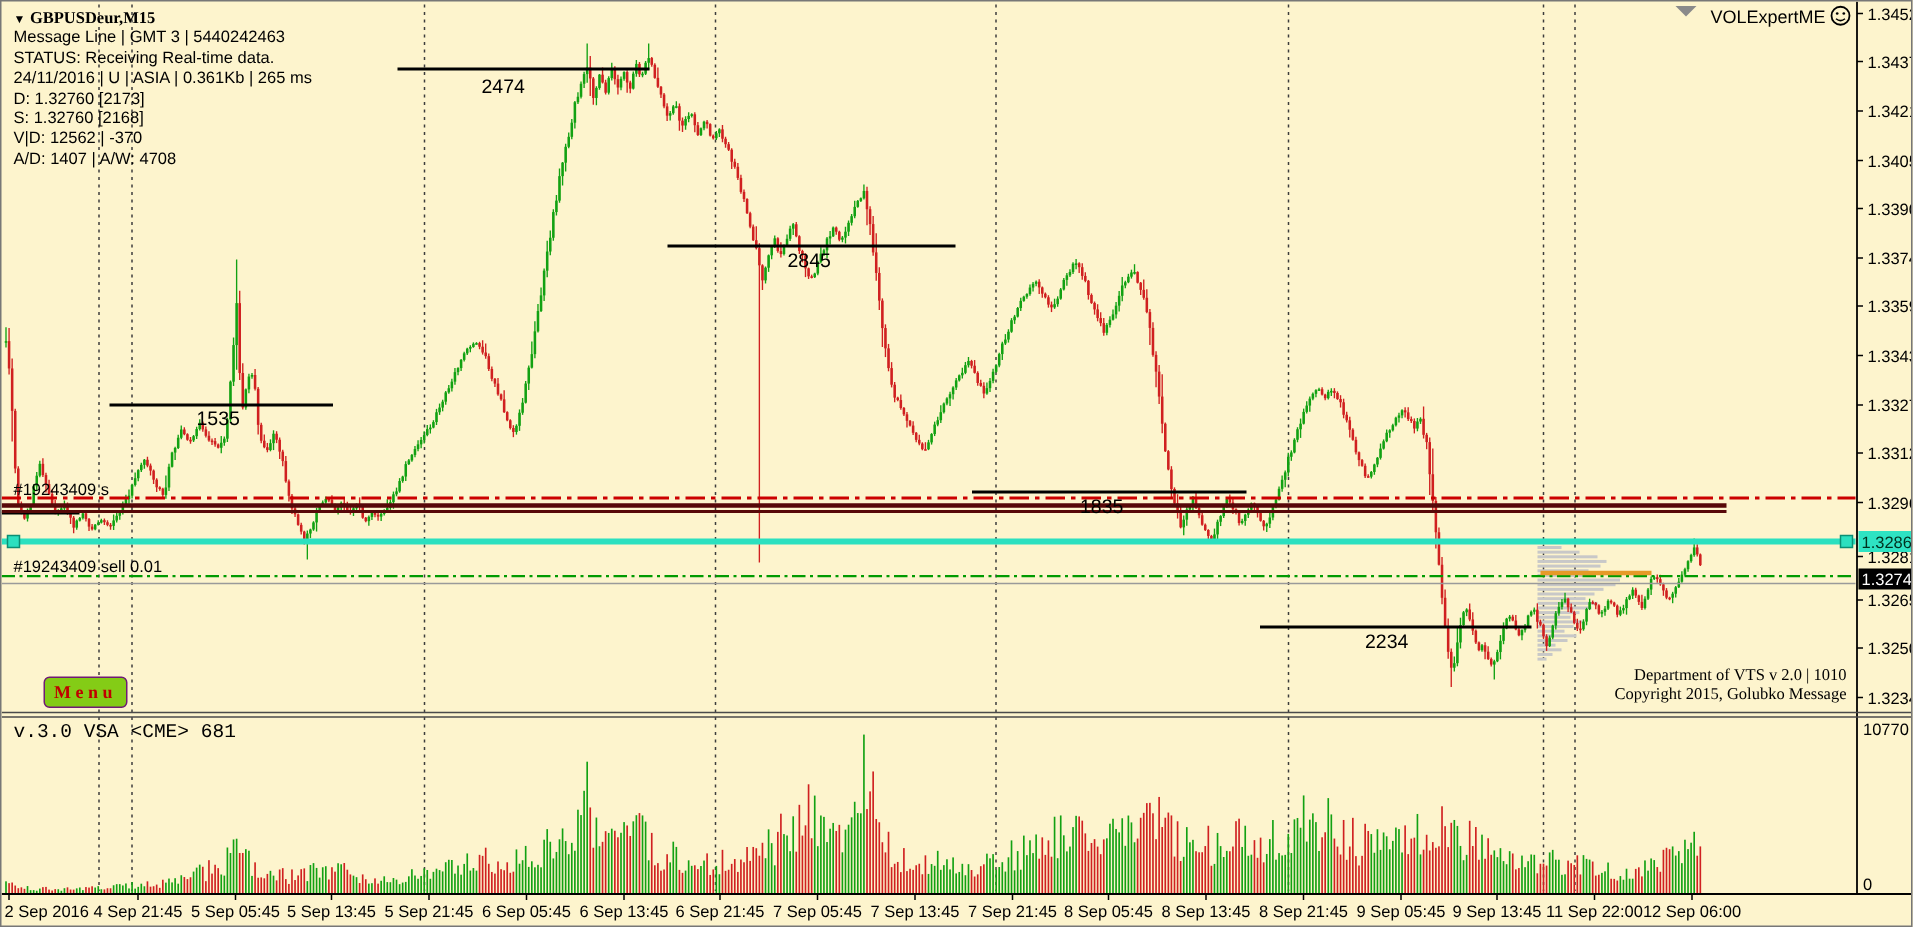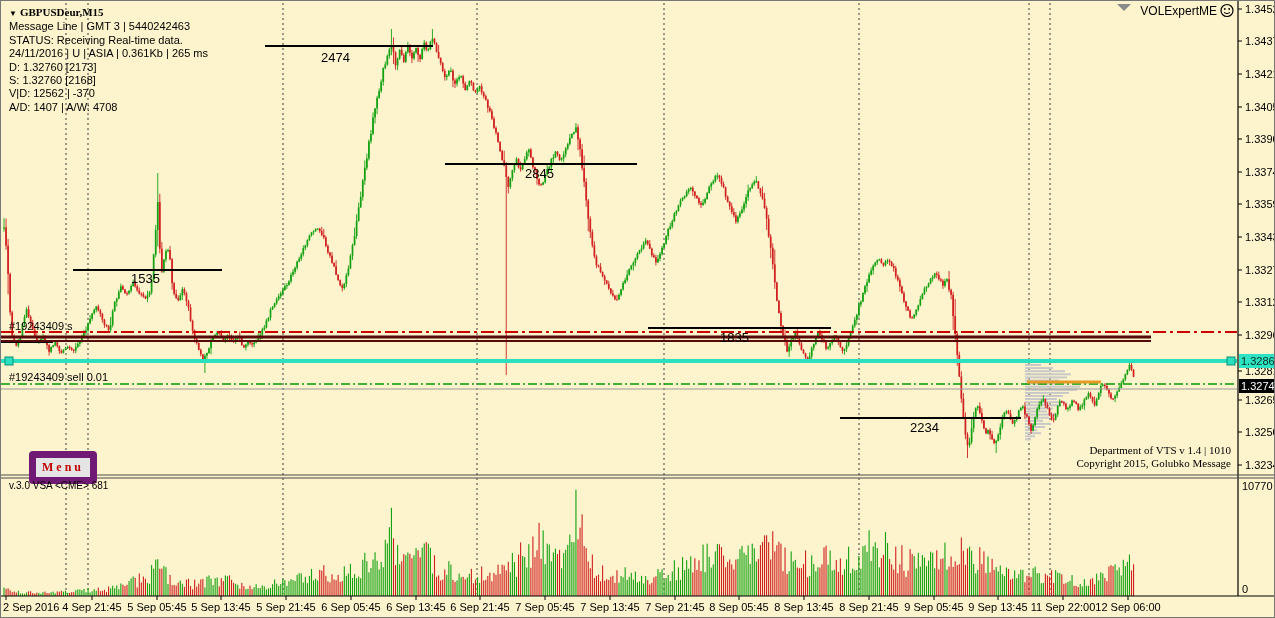--- a/index.html
+++ b/index.html
@@ -3,24 +3,24 @@
 <meta charset="utf-8">
 <style>
   html,body{margin:0;padding:0;background:#9b9b93;}
   #app{position:relative;width:1275px;height:618px;background:#fdf4cd;overflow:hidden;
        font-family:"Liberation Sans",sans-serif;box-sizing:border-box;border:1px solid #777;}
   #chart-svg{position:absolute;left:0;top:0;}
   .ov{position:absolute;color:#000;}
   #status{left:8px;top:5px;font-size:11px;line-height:13.4px;}
   #status .title{font-weight:bold;font-family:Liberation Serif, serif;}
   #status .tri{font-size:8px;margin-right:3px;}
-  #menu-btn{left:28px;top:450px;width:54px;height:19px;border:7px solid #701a75;border-radius:4px;
-            background:#e5e5e5;color:#c00000;font-family:"Liberation Serif",serif;font-weight:bold;
+  #menu-btn{left:28px;top:450px;width:54px;height:19px;border:1px solid #701a75;border-radius:4px;
+            background:#84cc16;color:#c00000;font-family:"Liberation Serif",serif;font-weight:bold;
             font-size:12px;letter-spacing:3px;text-align:center;line-height:18px;cursor:pointer;}
-  #vsa-label{left:8px;top:479px;font-size:10px;}
+  #vsa-label{left:8px;top:479px;font-size:13px;font-family:Liberation Mono, monospace;}
   #credits{right:43px;top:443px;font-size:11px;line-height:12.5px;text-align:right;
            font-family:"Liberation Serif",serif;}
 </style>
 </head>
 <body>
 
 <div id="app">
 
   <svg id="chart-svg" width="1275" height="618">
       <g>
@@ -1851,17 +1851,17 @@
         <div>V|D: 12562 | -370</div>
         <div>A/D: 1407 | A/W: 4708</div>
       </div>
   </div>
 
   <div id="menu-btn" class="ov">Menu</div>
 
   <div id="vsa-label" class="ov">v.3.0 VSA  &lt;CME&gt; 681</div>
 
   <div id="credits" class="ov">
-    <div>Department of VTS  v 1.4 | 1010</div>
+    <div>Department of VTS  v 2.0 | 1010</div>
     <div>Copyright 2015, Golubko Message</div>
   </div>
 
 </div>
 
 </body></html>

